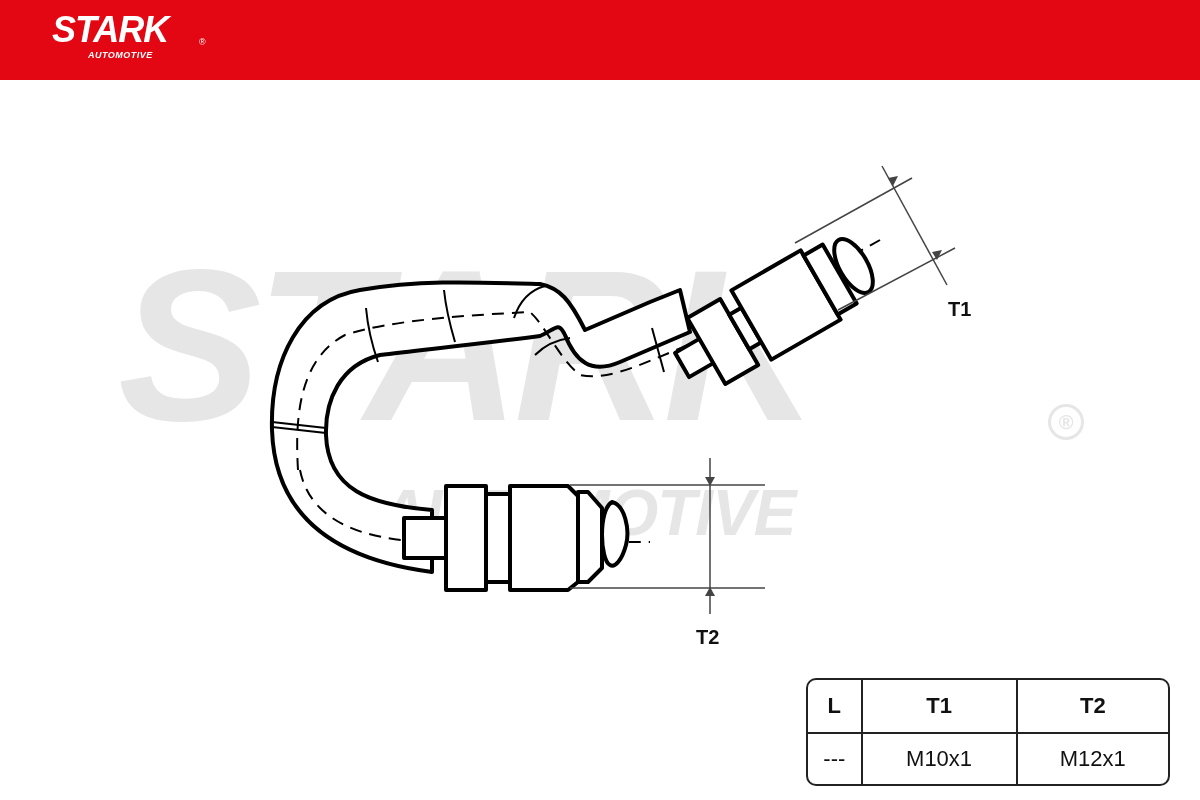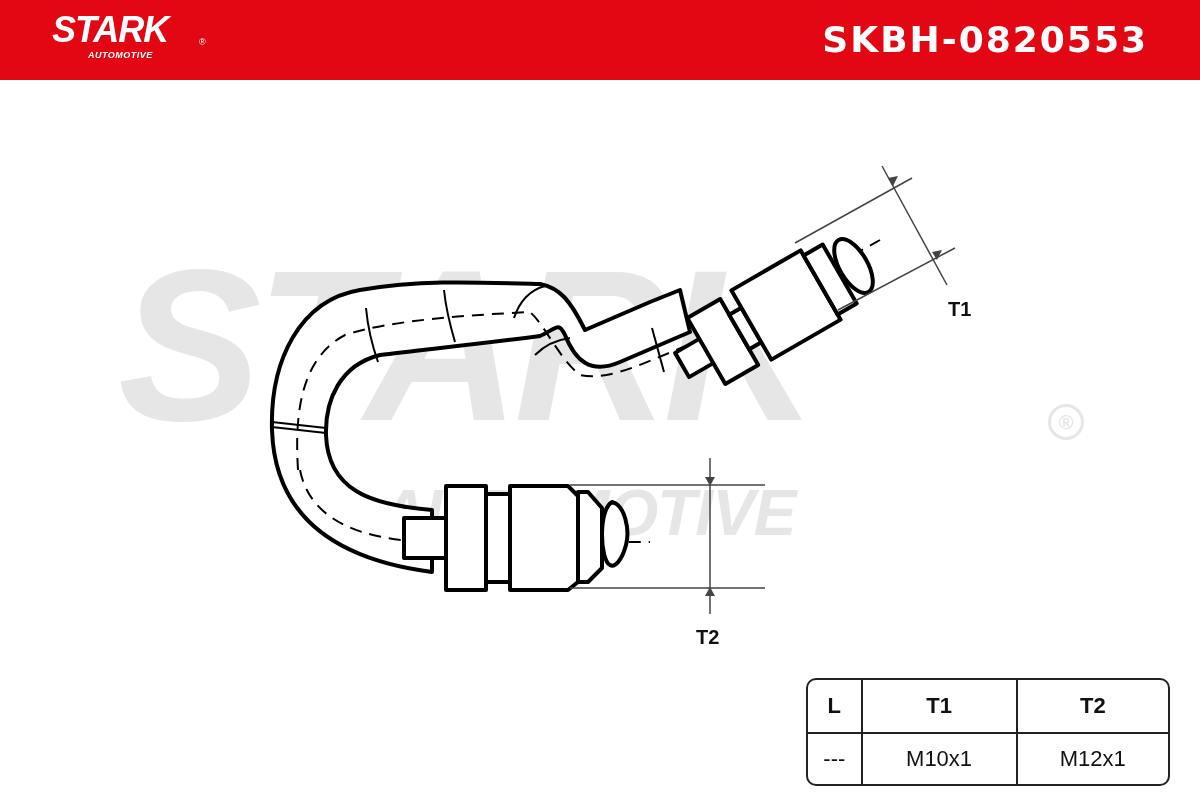--- a/index.html
+++ b/index.html
@@ -20,21 +20,20 @@
   table.spec tr.head td { font-weight:bold; border-bottom:2px solid #222; height:52px; }
   table.spec tr.vals td { height:50px; }
 </style>
 </head>
 <body>
 
 <div class="header">
   <span class="logo-main">STARK</span>
   <span class="logo-reg">®</span>
   <span class="logo-sub">AUTOMOTIVE</span>
-  <span class="part-number">SKBH-0820553</span>
 </div>
 
 <div class="watermark">STARK</div>
 <div class="watermark-reg">®</div>
 <div class="watermark-sub">AUTOMOTIVE</div>
 
 <svg class="drawing" width="1200" height="800">
 
   <g fill="#fff" stroke="#000" stroke-width="4" stroke-linejoin="round">
     <path d="M432,510 L432,572 C340,560 275,520 272,430 C270,360 300,300 360,290 C420,280 470,282 540,284 C560,288 570,300 585,330 L650,302 L680,290 L690,332 L620,362 C590,375 575,360 565,335 C558,320 555,330 540,336 C480,344 420,350 380,355 C340,365 325,400 326,435 C328,490 370,505 432,510 Z"></path>

